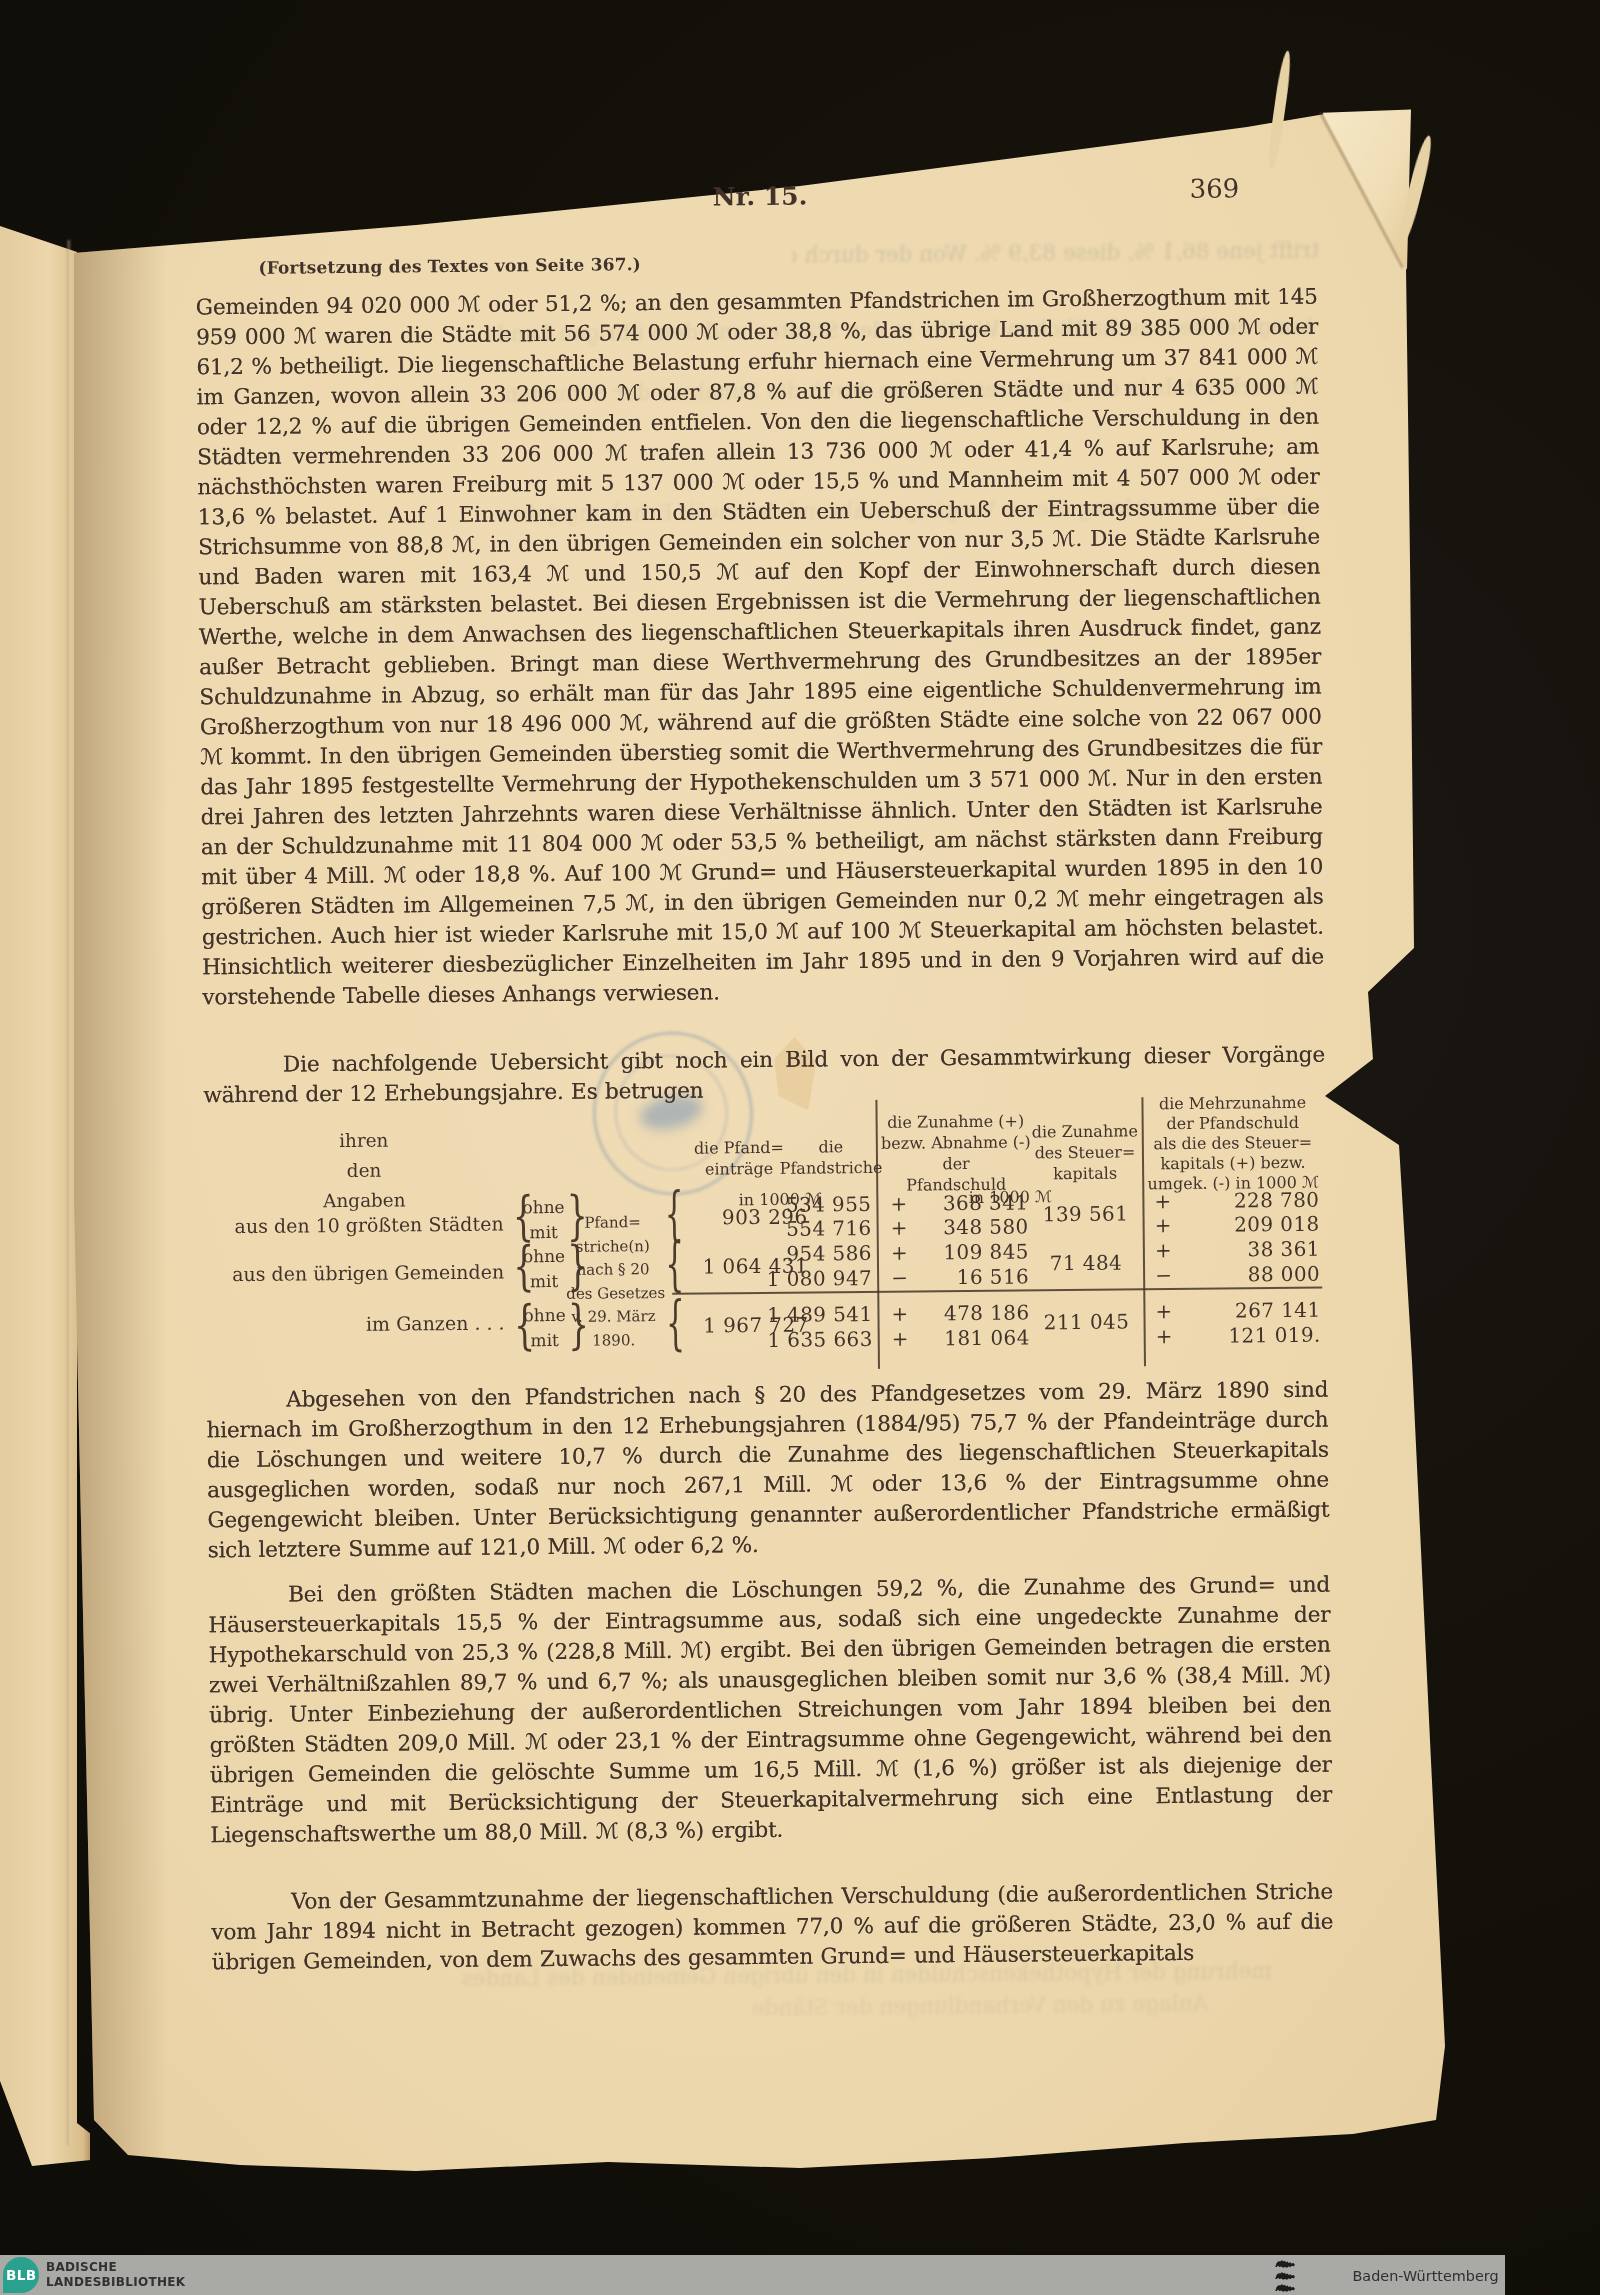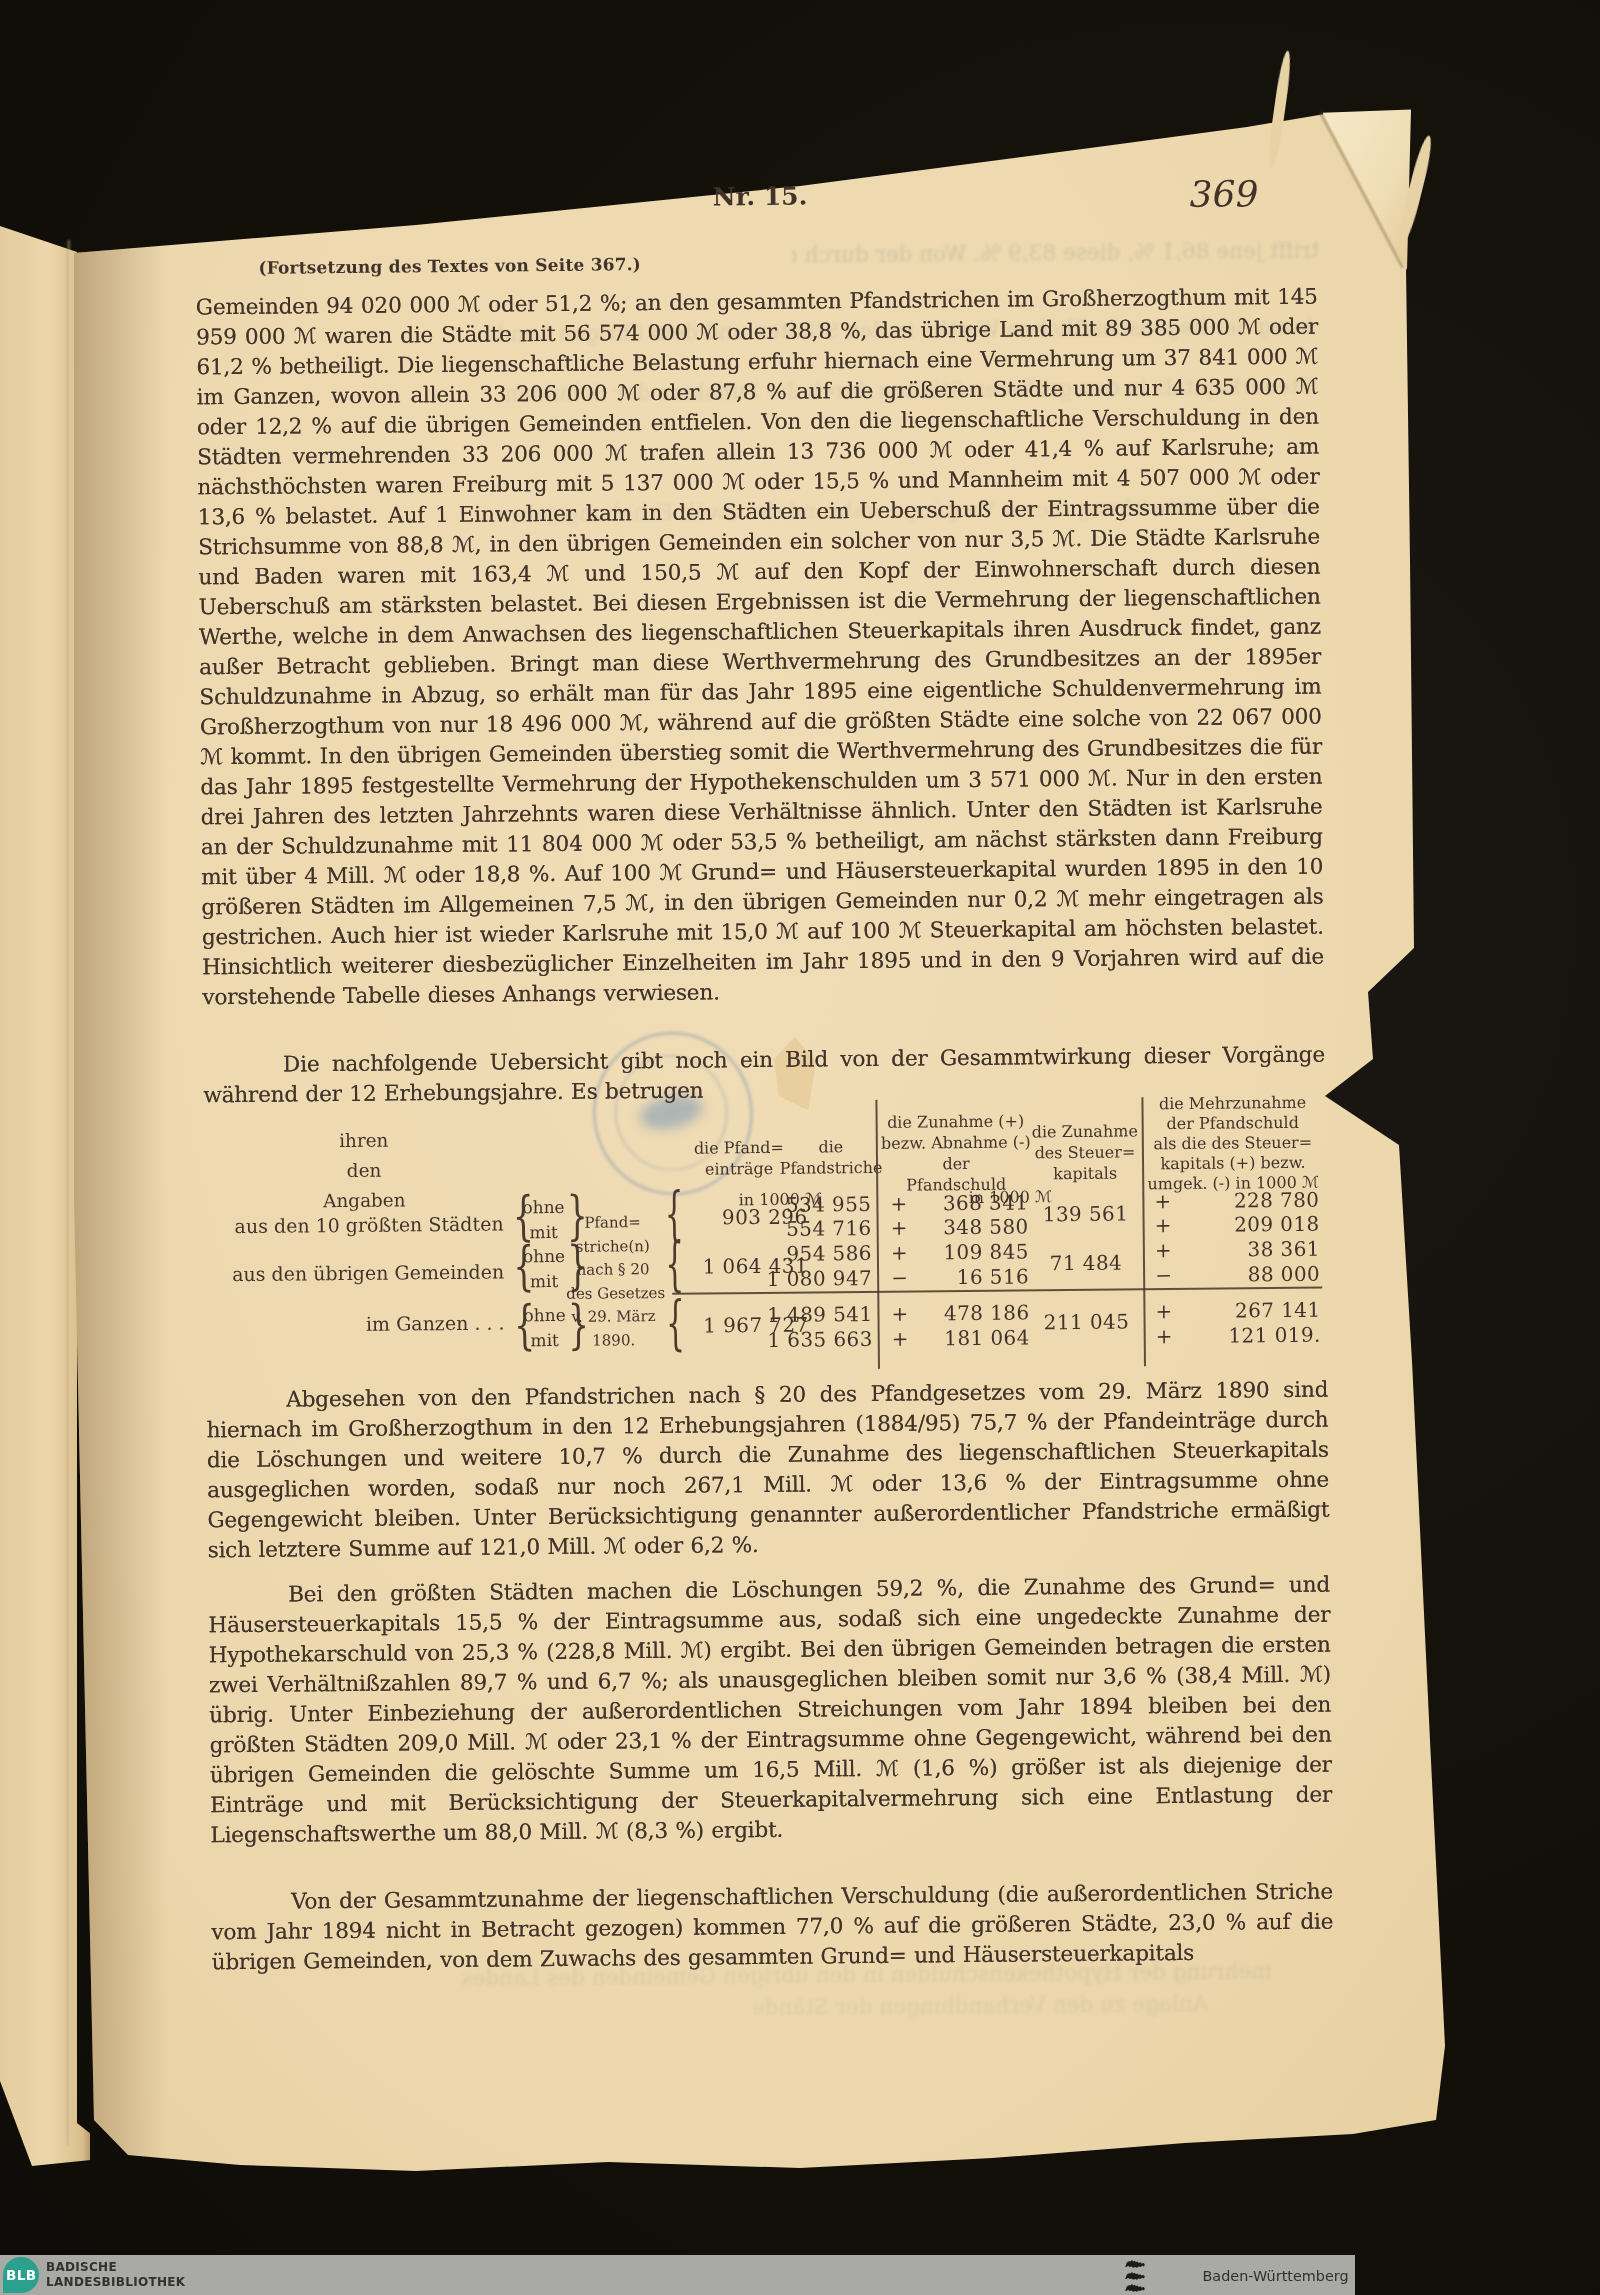--- a/index.html
+++ b/index.html
@@ -59,21 +59,21 @@
   #stamp{position:absolute;left:594px;top:1031px;width:160px;height:164px;opacity:.5;
     transform:rotate(-12deg);}
   #stamp .ring{position:absolute;border:2.4px solid #5d82aa;border-radius:50%;filter:blur(1.6px);}
   #stamp .r1{left:0;top:0;width:155px;height:159px;}
   #stamp .r2{left:22.4px;top:23px;width:110px;height:113px;border-width:1.6px;}
   #stamp .blob{position:absolute;left:46px;top:64px;width:64px;height:32px;background:#6f90b4;
     filter:blur(5.6px);border-radius:50%;}
   #patch{position:absolute;left:775px;top:1037px;width:42px;height:74px;background:#e9cfa0;
     filter:blur(0.8px);clip-path:polygon(50% 0,100% 35%,80% 100%,10% 80%,0 30%);}
   
-  #footer{position:absolute;left:0;top:2255px;width:1355px;height:41px;background:#a9a9a6;
+  #footer{position:absolute;left:0;top:2255px;width:1505px;height:41px;background:#a9a9a6;
     font-family:"DejaVu Sans","Liberation Sans",sans-serif;}
   #blb-badge{position:absolute;left:3.2px;top:2.4px;width:36px;height:36px;background:#2aa18e;
     border-radius:50% 50% 50% 0;display:flex;align-items:center;justify-content:center;}
   #blb-badge span{color:#fff;font-weight:bold;font-size:13.6px;letter-spacing:0.4px;}
   #blb-name{position:absolute;left:46px;top:4.8px;color:#313131;font-weight:bold;font-size:12px;
     line-height:15px;letter-spacing:0.3px;}
   #bw{position:absolute;right:6.4px;top:0;height:41px;display:flex;align-items:center;gap:8px;}
   #bw-lions{display:flex;flex-direction:column;gap:0.8px;}
   #bw-text{color:#2f2f2f;font-size:14.4px;margin-left:48px;}
 </style>
@@ -102,21 +102,21 @@
     <div class="ghost" style="left:480px;top:1995px;width:720px;opacity:.10;">Anlage zu den Verhandlungen der Stände</div>
 
     <div id="stamp">
       <div class="ring r1"></div>
         <div class="ring r2"></div>
         <div class="blob"></div>
     </div>
     <div id="patch"></div>
 
     <div class="abs hdr" style="left:682px;top:182px;font-size:25px;margin-left:40px;">Nr. 15.</div>
-    <div class="abs" style="left:1199px;top:178px;font-size:36px;font-style:italic;">369</div>
+    <div class="abs" style="left:1199px;top:178px;font-size:26px;">369</div>
 
     <div class="abs" style="left:267px;top:253px;font-size:17px;font-weight:bold;letter-spacing:0.2px;">(Fortsetzung des Textes von Seite 367.)</div>
 
     <p class="para" style="top:287px;margin:0;">Gemeinden 94 020 000 ℳ oder 51,2 %; an den gesammten Pfandstrichen im Großherzogthum mit 145 959 000 ℳ waren die Städte mit 56 574 000 ℳ oder 38,8 %, das übrige Land mit 89 385 000 ℳ oder 61,2 % betheiligt. Die liegenschaftliche Belastung erfuhr hiernach eine Vermehrung um 37 841 000 ℳ im Ganzen, wovon allein 33 206 000 ℳ oder 87,8 % auf die größeren Städte und nur 4 635 000 ℳ oder 12,2 % auf die übrigen Gemeinden entfielen. Von den die liegenschaftliche Verschuldung in den Städten vermehrenden 33 206 000 ℳ trafen allein 13 736 000 ℳ oder 41,4 % auf Karlsruhe; am nächsthöchsten waren Freiburg mit 5 137 000 ℳ oder 15,5 % und Mannheim mit 4 507 000 ℳ oder 13,6 % belastet. Auf 1 Einwohner kam in den Städten ein Ueberschuß der Eintragssumme über die Strichsumme von 88,8 ℳ, in den übrigen Gemeinden ein solcher von nur 3,5 ℳ. Die Städte Karlsruhe und Baden waren mit 163,4 ℳ und 150,5 ℳ auf den Kopf der Einwohnerschaft durch diesen Ueberschuß am stärksten belastet. Bei diesen Ergebnissen ist die Vermehrung der liegenschaftlichen Werthe, welche in dem Anwachsen des liegenschaftlichen Steuerkapitals ihren Ausdruck findet, ganz außer Betracht geblieben. Bringt man diese Werthvermehrung des Grundbesitzes an der 1895er Schuldzunahme in Abzug, so erhält man für das Jahr 1895 eine eigentliche Schuldenvermehrung im Großherzogthum von nur 18 496 000 ℳ, während auf die größten Städte eine solche von 22 067 000 ℳ kommt. In den übrigen Gemeinden überstieg somit die Werthvermehrung des Grundbesitzes die für das Jahr 1895 festgestellte Vermehrung der Hypothekenschulden um 3 571 000 ℳ. Nur in den ersten drei Jahren des letzten Jahrzehnts waren diese Verhältnisse ähnlich. Unter den Städten ist Karlsruhe an der Schuldzunahme mit 11 804 000 ℳ oder 53,5 % betheiligt, am nächst stärksten dann Freiburg mit über 4 Mill. ℳ oder 18,8 %. Auf 100 ℳ Grund= und Häusersteuerkapital wurden 1895 in den 10 größeren Städten im Allgemeinen 7,5 ℳ, in den übrigen Gemeinden nur 0,2 ℳ mehr eingetragen als gestrichen. Auch hier ist wieder Karlsruhe mit 15,0 ℳ auf 100 ℳ Steuerkapital am höchsten belastet. Hinsichtlich weiterer diesbezüglicher Einzelheiten im Jahr 1895 und in den 9 Vorjahren wird auf die vorstehende Tabelle dieses Anhangs verwiesen.</p>
     <p class="para indent" style="top:1045px;margin:0;">Die nachfolgende Uebersicht gibt noch ein Bild von der Gesammtwirkung dieser Vorgänge während der 12 Erhebungsjahre.   Es betrugen</p>
     <p class="para indent" style="top:1380px;margin:0;">Abgesehen von den Pfandstrichen nach § 20 des Pfandgesetzes vom 29. März 1890 sind hiernach im Großherzogthum in den 12 Erhebungsjahren (1884/95) 75,7 % der Pfandeinträge durch die Löschungen und weitere 10,7 % durch die Zunahme des liegenschaftlichen Steuerkapitals ausgeglichen worden, sodaß nur noch 267,1 Mill. ℳ oder 13,6 % der Eintragsumme ohne Gegengewicht bleiben. Unter Berücksichtigung genannter außerordentlicher Pfandstriche ermäßigt sich letztere Summe auf 121,0 Mill. ℳ oder 6,2 %.</p>
     <p class="para indent" style="top:1575px;margin:0;">Bei den größten Städten machen die Löschungen 59,2 %, die Zunahme des Grund= und Häusersteuerkapitals 15,5 % der Eintragsumme aus, sodaß sich eine ungedeckte Zunahme der Hypothekarschuld von 25,3 % (228,8 Mill. ℳ) ergibt. Bei den übrigen Gemeinden betragen die ersten zwei Verhältnißzahlen 89,7 % und 6,7 %; als unausgeglichen bleiben somit nur 3,6 % (38,4 Mill. ℳ) übrig. Unter Einbeziehung der außerordentlichen Streichungen vom Jahr 1894 bleiben bei den größten Städten 209,0 Mill. ℳ oder 23,1 % der Eintragsumme ohne Gegengewicht, während bei den übrigen Gemeinden die gelöschte Summe um 16,5 Mill. ℳ (1,6 %) größer ist als diejenige der Einträge und mit Berücksichtigung der Steuerkapitalvermehrung sich eine Entlastung der Liegenschaftswerthe um 88,0 Mill. ℳ (8,3 %) ergibt.</p>
     <p class="para indent" style="top:1882px;margin:0;">Von der Gesammtzunahme der liegenschaftlichen Verschuldung (die außerordentlichen Striche vom Jahr 1894 nicht in Betracht gezogen) kommen 77,0 % auf die größeren Städte, 23,0 % auf die übrigen Gemeinden, von dem Zuwachs des gesammten Grund= und Häusersteuerkapitals</p>
 
     <div>

